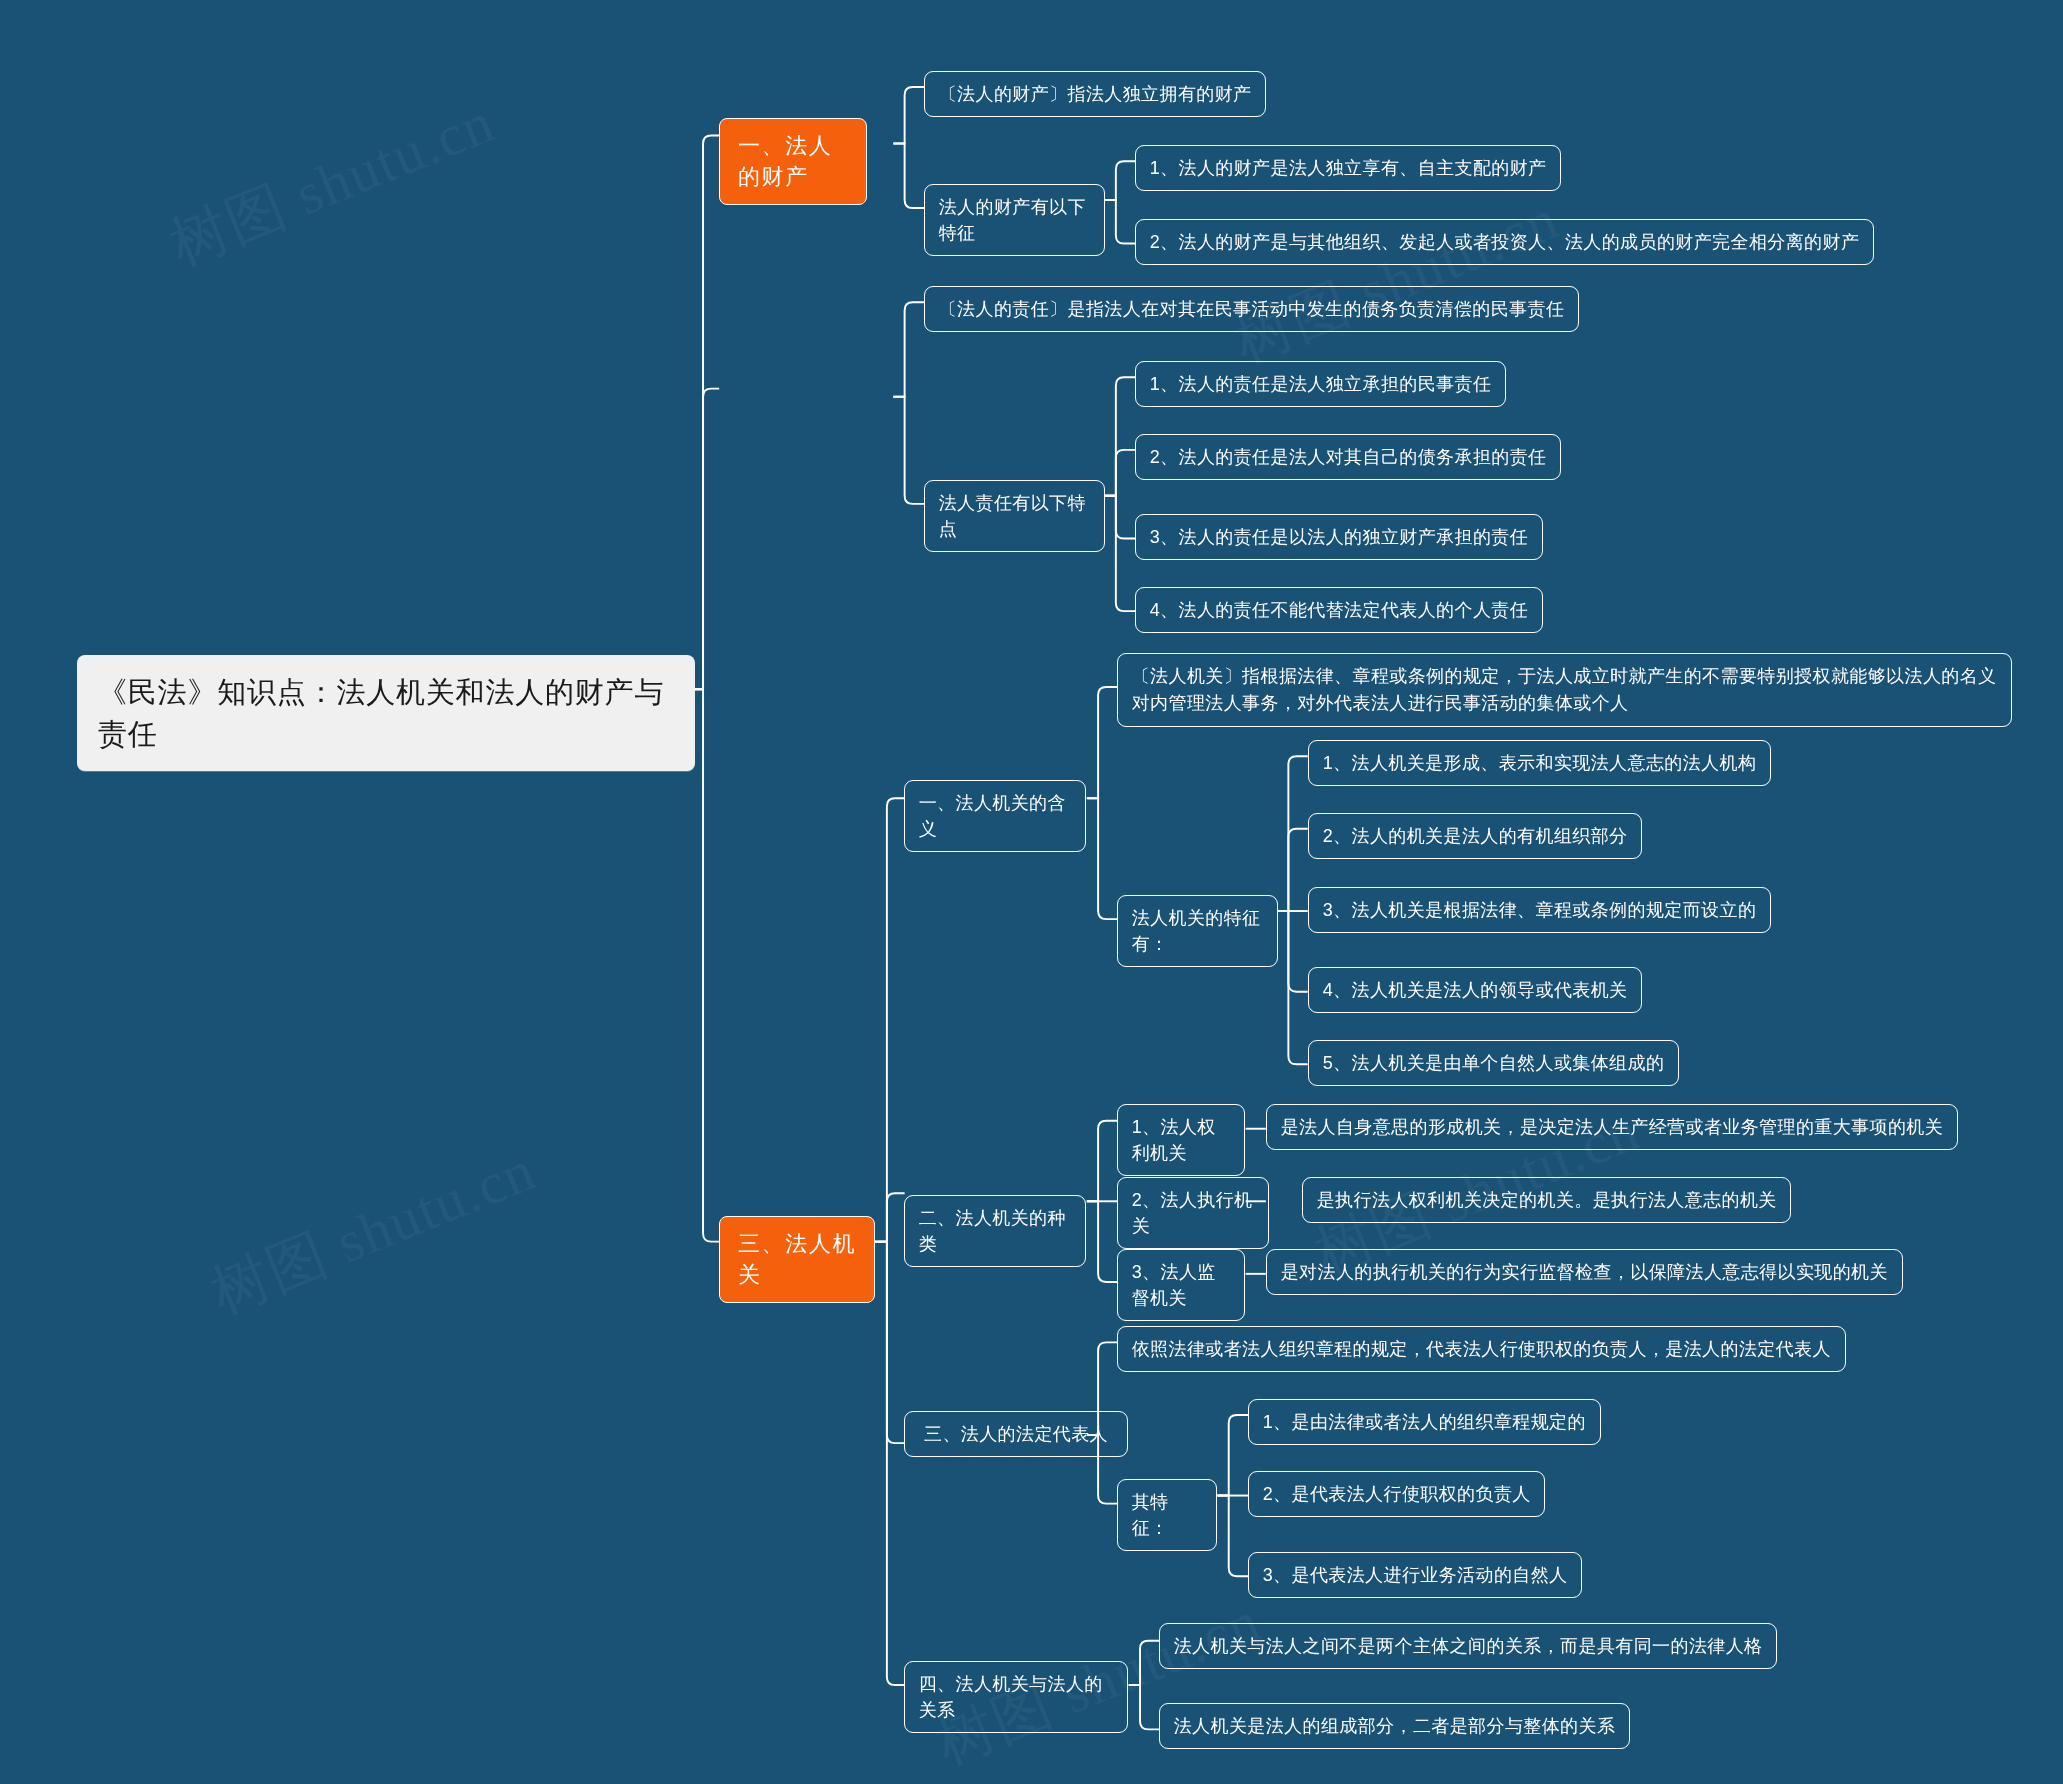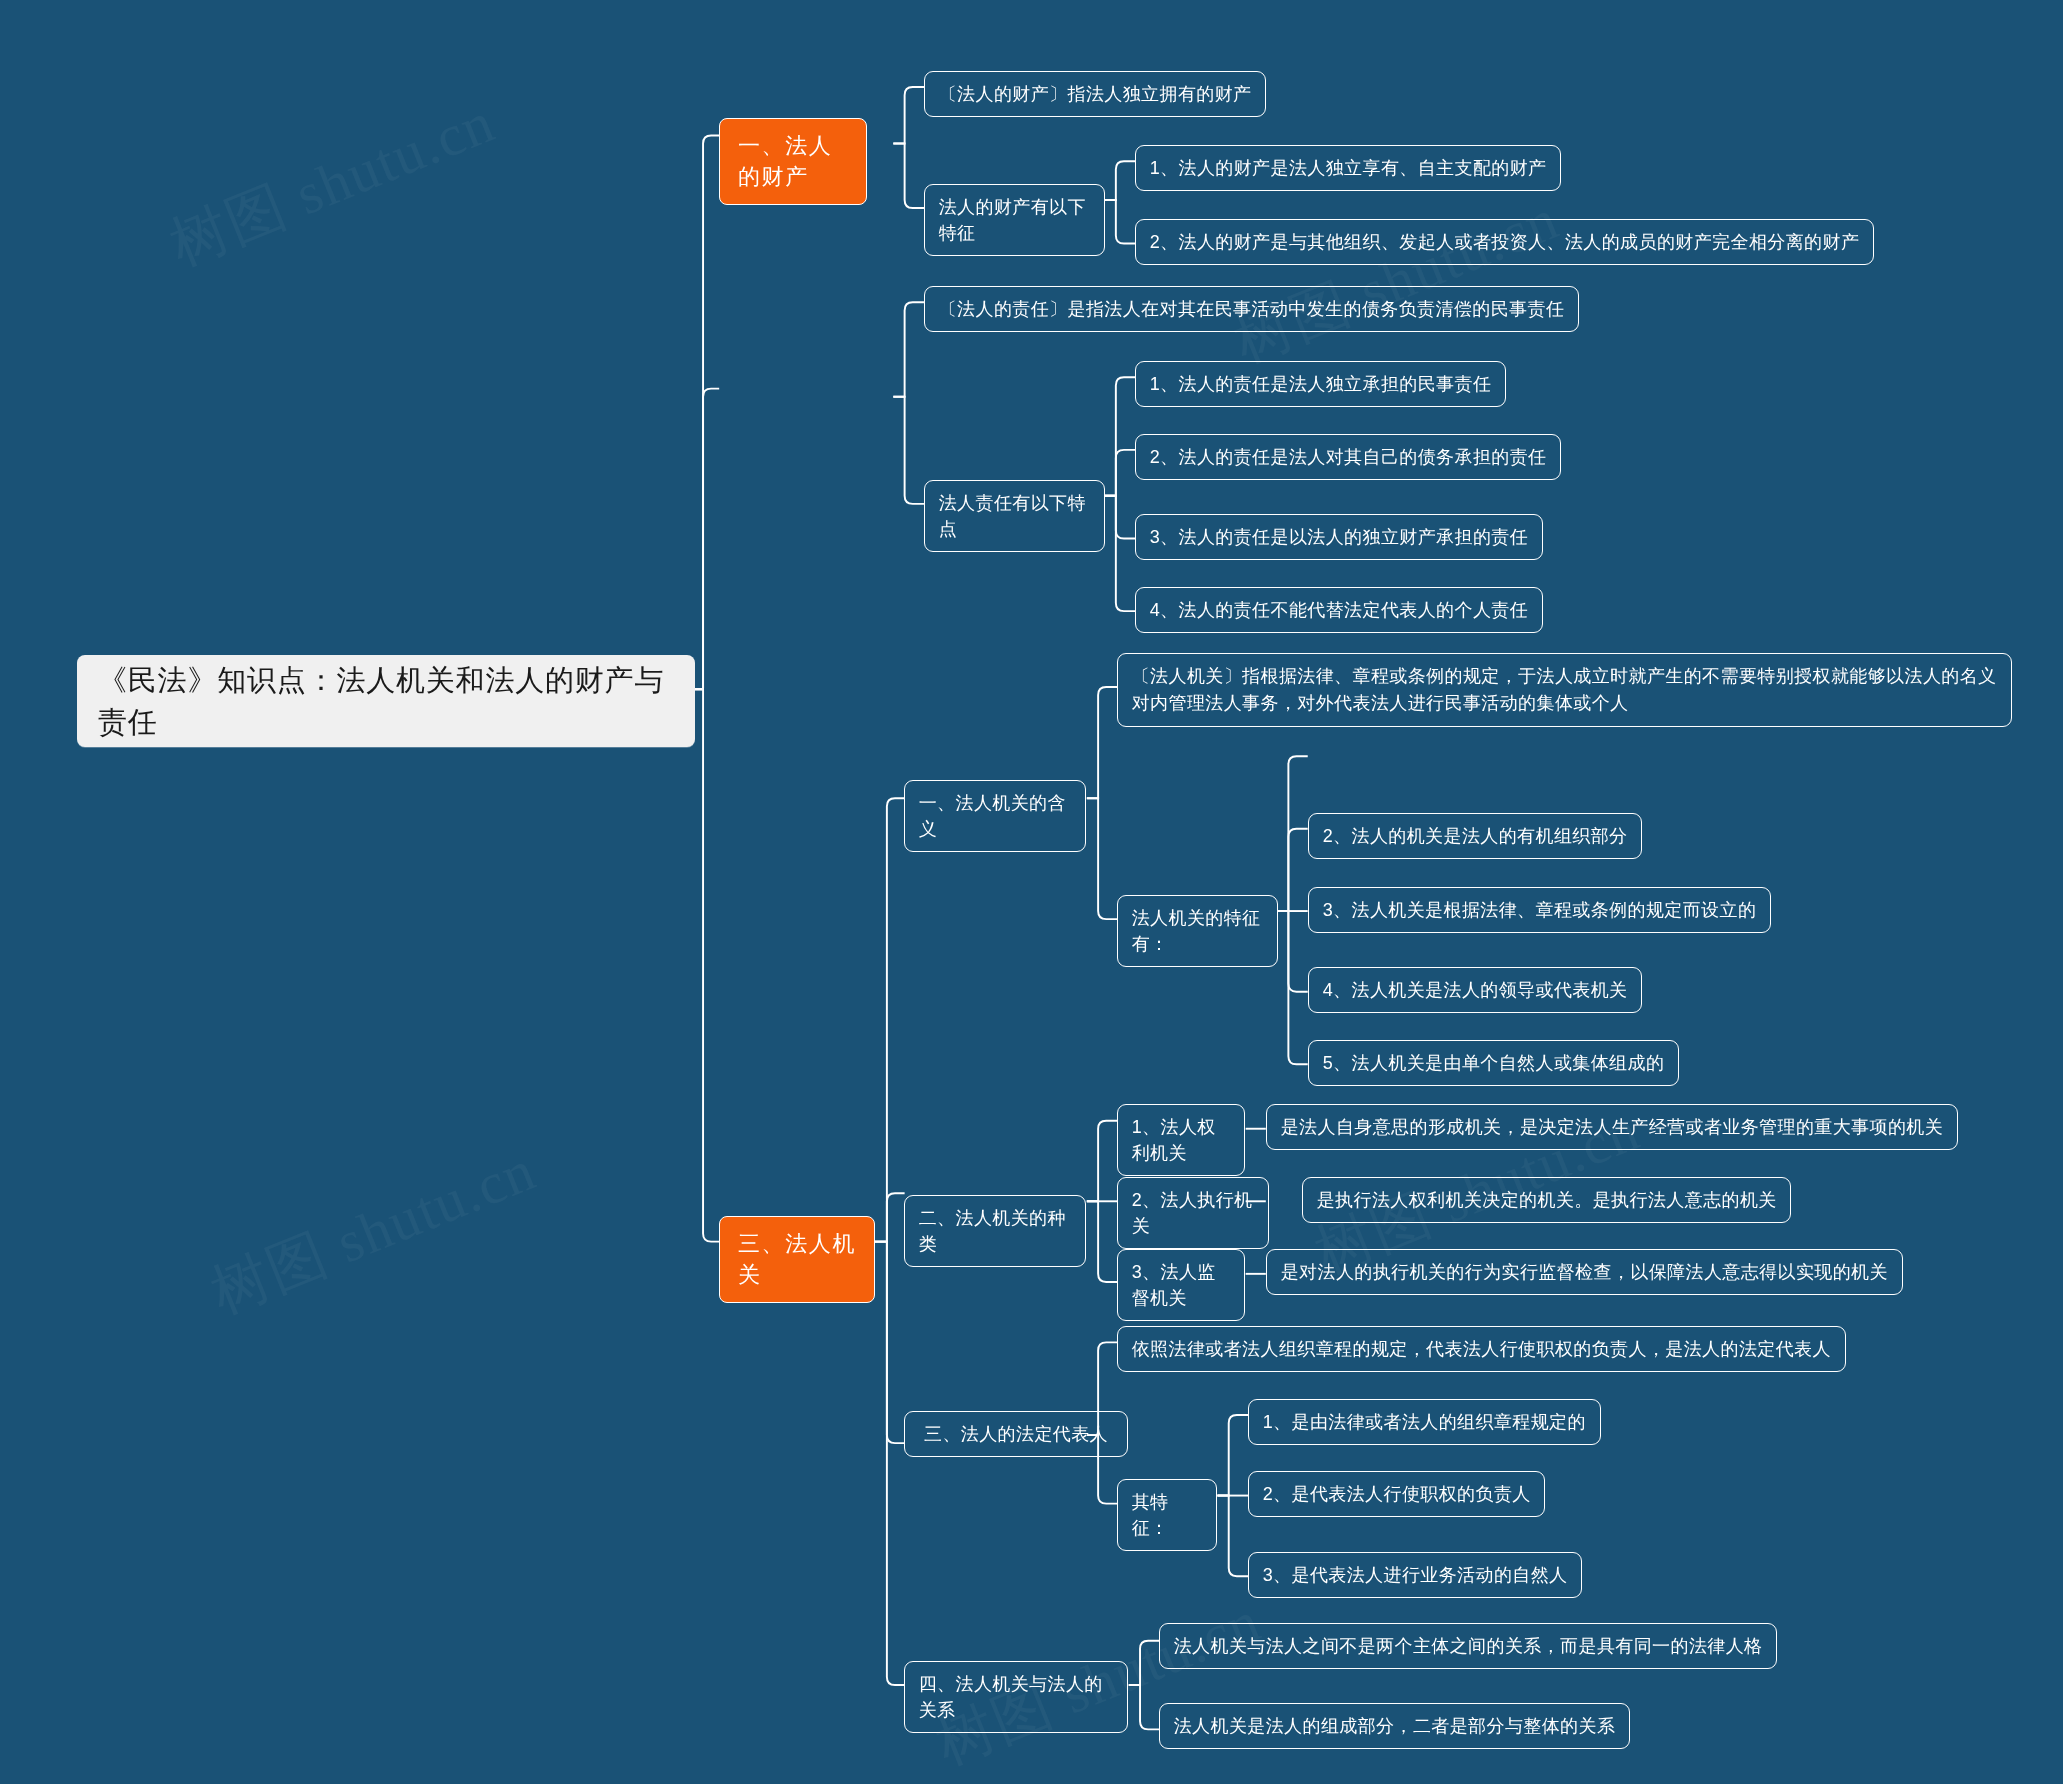--- a/index.html
+++ b/index.html
@@ -47,21 +47,21 @@
     color: #ffffff;
     line-height: 1.45;
     white-space: pre-wrap;
   }
 
   .root {
     background: #f0f0f0;
     color: #1a1a1a;
     border-radius: 8px;
     font-size: 29px;
-    padding: 4px 21px;
+    padding: 16px 21px;
     letter-spacing: 0.8px;
     box-shadow: 0 0.8px 0 rgba(255,255,255,.35);
   }
 
   .branch {
     background: #f4600c;
     border: 1.6px solid #ffffff;
     border-radius: 8px;
     font-size: 22px;
     padding: 10.5px 18px;
@@ -206,20 +206,23 @@
   </div>
 
   <div class="node lvl2 wide" style="left:1117px; top:653px; width:895px;">
     <span>〔法人机关〕指根据法律、章程或条例的规定，于法人成立时就产生的不需要特别授权就能够以法人的名义对内管理法人事务，对外代表法人进行民事活动的集体或个人</span>
   </div>
 
   <div class="node lvl2" style="left:1117px; top:895px; width:161px; justify-content:center;">
     <span>法人机关的特征有：</span>
   </div>
 
+  <div class="node lvl3" style="left:1308px; top:740px;">
+    <span>1、法人机关是形成、表示和实现法人意志的法人机构</span>
+  </div>
   <div class="node lvl3" style="left:1308px; top:813px;">
     <span>2、法人的机关是法人的有机组织部分</span>
   </div>
   <div class="node lvl3" style="left:1308px; top:887px;">
     <span>3、法人机关是根据法律、章程或条例的规定而设立的</span>
   </div>
   <div class="node lvl3" style="left:1308px; top:967px;">
     <span>4、法人机关是法人的领导或代表机关</span>
   </div>
   <div class="node lvl3" style="left:1308px; top:1040px;">

